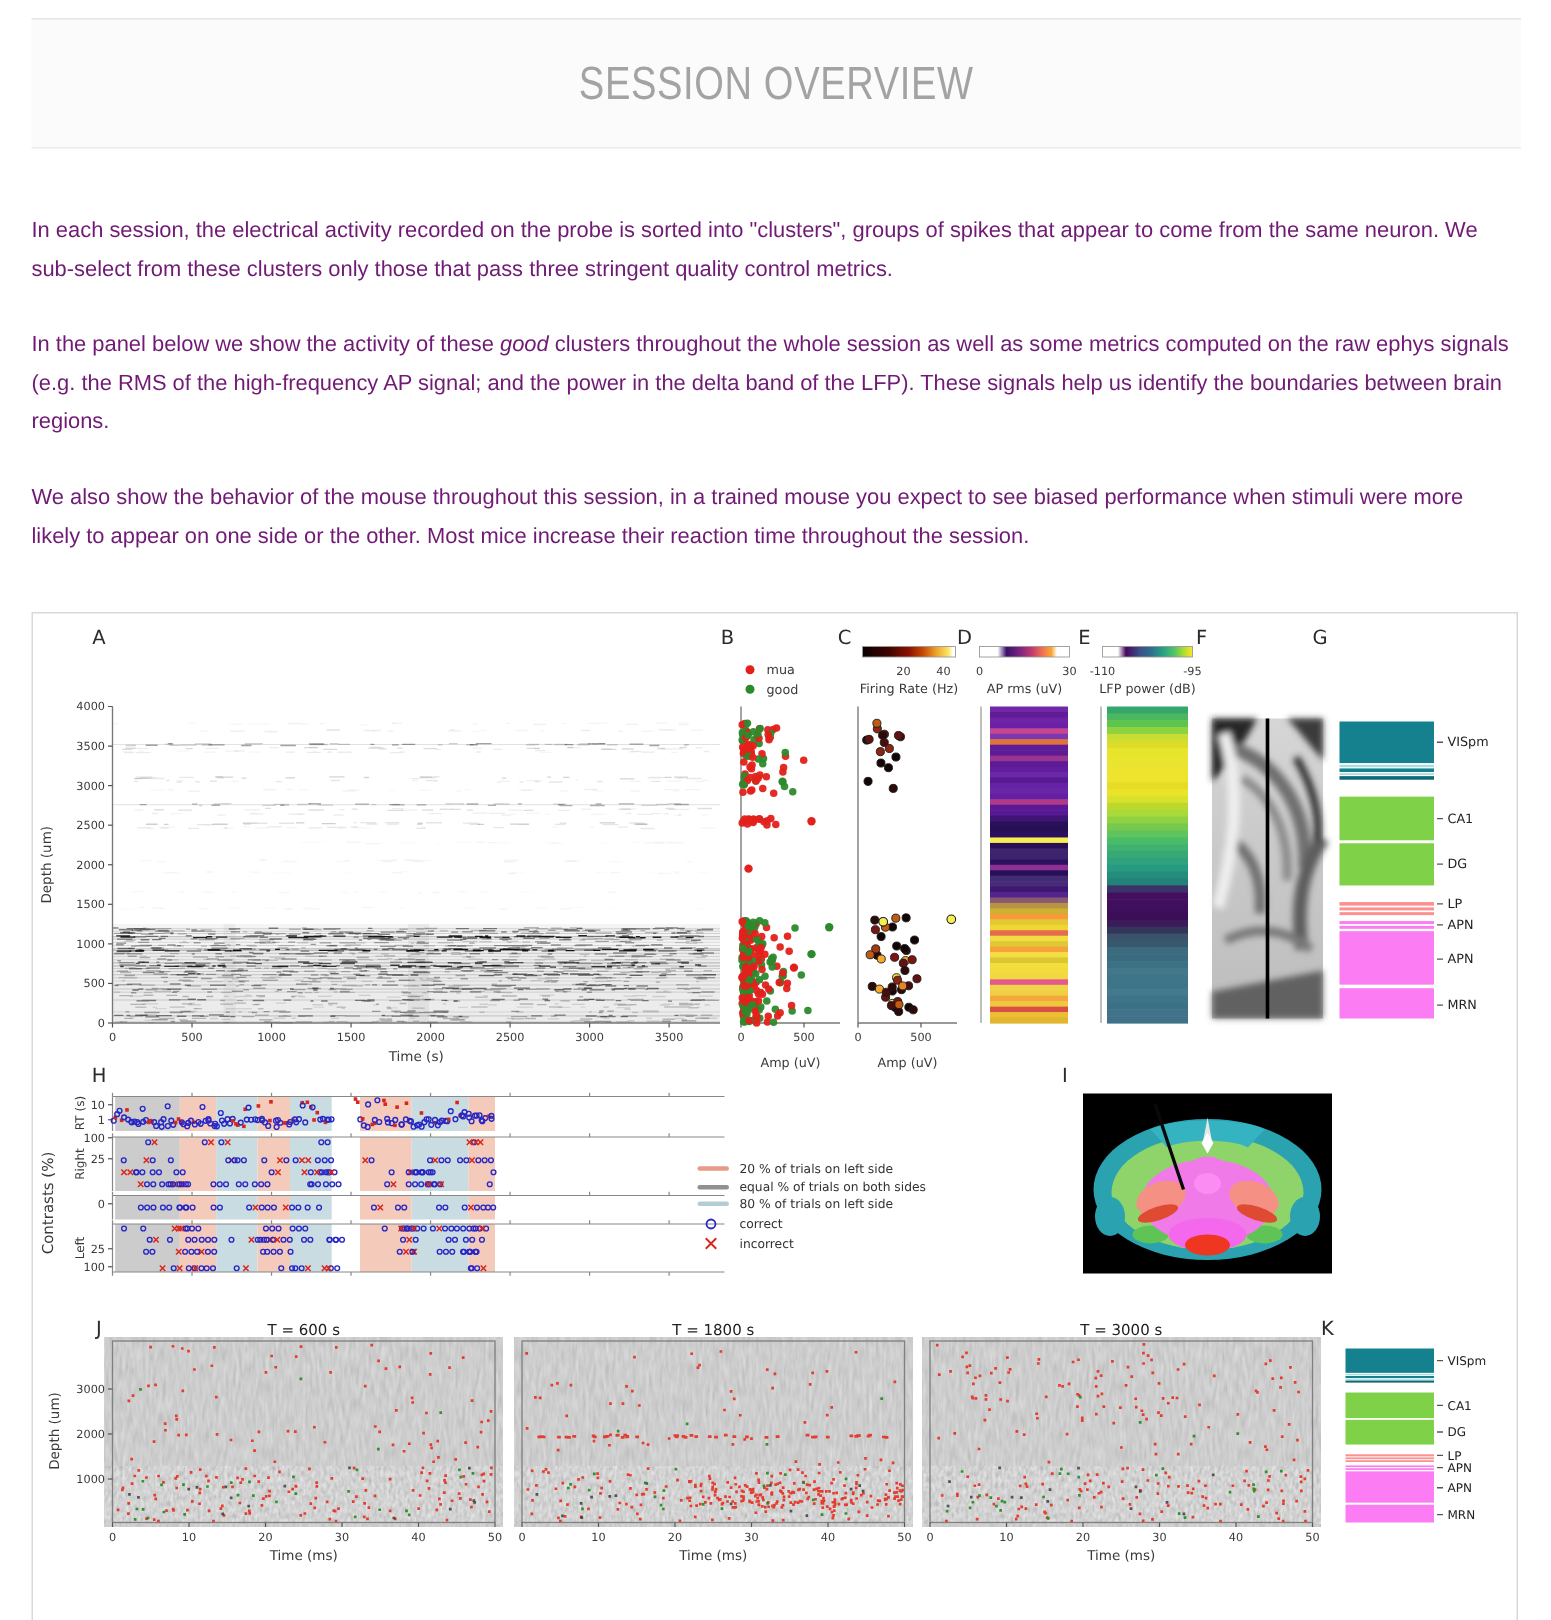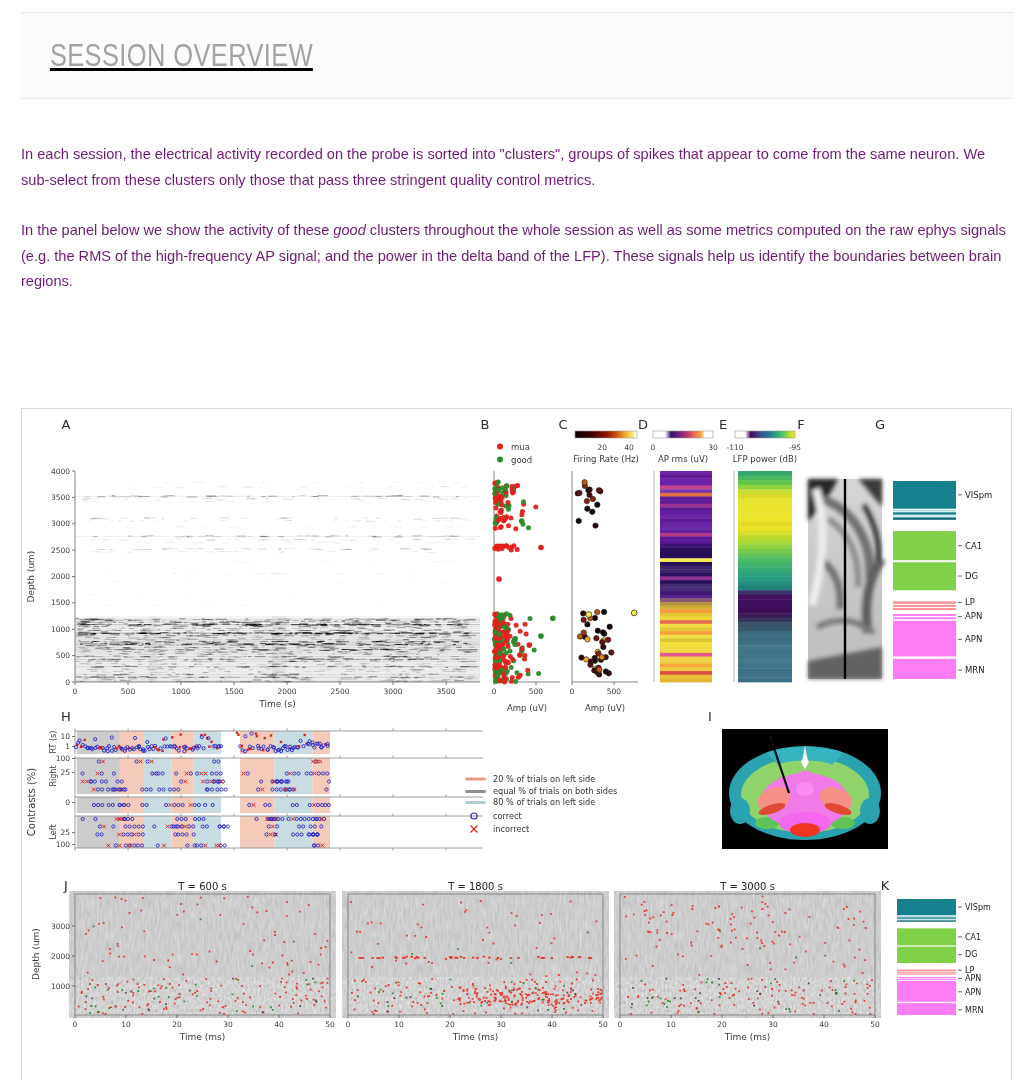--- a/index.html
+++ b/index.html
@@ -1,34 +1,35 @@
 <!DOCTYPE html>
 <html><head>
 <meta charset="utf-8">
 <style>
   html,body{margin:0;padding:0;}
   body{width:1034px;height:1080px;overflow:hidden;background:#fff;font-family:"Liberation Sans",sans-serif;position:relative;}
-  .header-band{position:absolute;left:21px;right:20px;top:12px;height:85px;background:#fbfbfb;border-top:1px solid #e6e6e6;border-bottom:1px solid #ececec;display:flex;align-items:center;justify-content:flex-start;text-decoration:underline;}
+  .header-band{position:absolute;left:21px;right:20px;top:12px;height:85px;background:#fbfbfb;border-top:1px solid #e6e6e6;border-bottom:1px solid #ececec;display:flex;align-items:center;justify-content:center;}
   .header-band h1{margin:0;font-size:31px;font-weight:400;color:#a3a3a3;letter-spacing:0.5px;transform:scale(0.82,1);white-space:nowrap;}
   .intro{position:absolute;left:21px;top:142px;width:990px;color:#701a75;font-size:14.6px;line-height:25.6px;}
   .intro p{margin:0 0 25px 0;}
   .intro em{font-style:italic;}
   .figure-box{position:absolute;left:21px;top:408px;width:989px;height:689px;border:1px solid #d9d9d9;background:#fff;}
   .figure-box svg{display:block;font-family:"DejaVu Sans",sans-serif;}
 </style>
 </head>
 <body>
 
 <div class="header-band">
   <h1>SESSION OVERVIEW</h1>
 </div>
 
 <div class="intro">
   <p>In each session, the electrical activity recorded on the probe is sorted into "clusters", groups of spikes that appear to come from the same neuron. We sub-select from these clusters only those that pass three stringent quality control metrics.</p>
   <p><span>In the panel below we show the activity of these </span><em>good</em><span> clusters throughout the whole session as well as some metrics computed on the raw ephys signals (e.g. the RMS of the high-frequency AP signal; and the power in the delta band of the LFP). These signals help us identify the boundaries between brain regions.</span></p>
+  <p>We also show the behavior of the mouse throughout this session, in a trained mouse you expect to see biased performance when stimuli were more likely to appear on one side or the other. Most mice increase their reaction time throughout the session.</p>
 </div>
 
 <div class="figure-box">
   <svg id="fig" width="987" height="687" viewBox="0 0 987 687">
       <defs>
         <linearGradient id="cbC" x1="0" y1="0" x2="1" y2="0">
           <stop offset="0%" stop-color="#0a0000"></stop>
           <stop offset="28.000000000000004%" stop-color="#3f0300"></stop>
           <stop offset="50%" stop-color="#8c1200"></stop>
           <stop offset="65%" stop-color="#c64a05"></stop>

